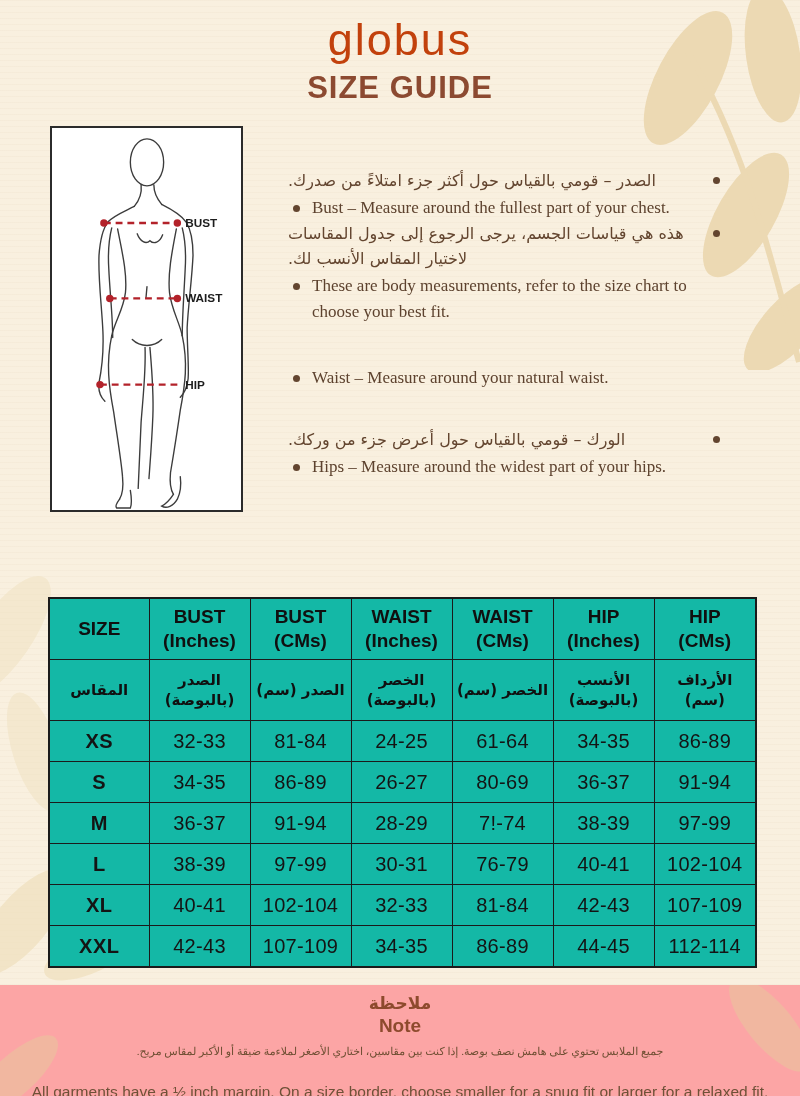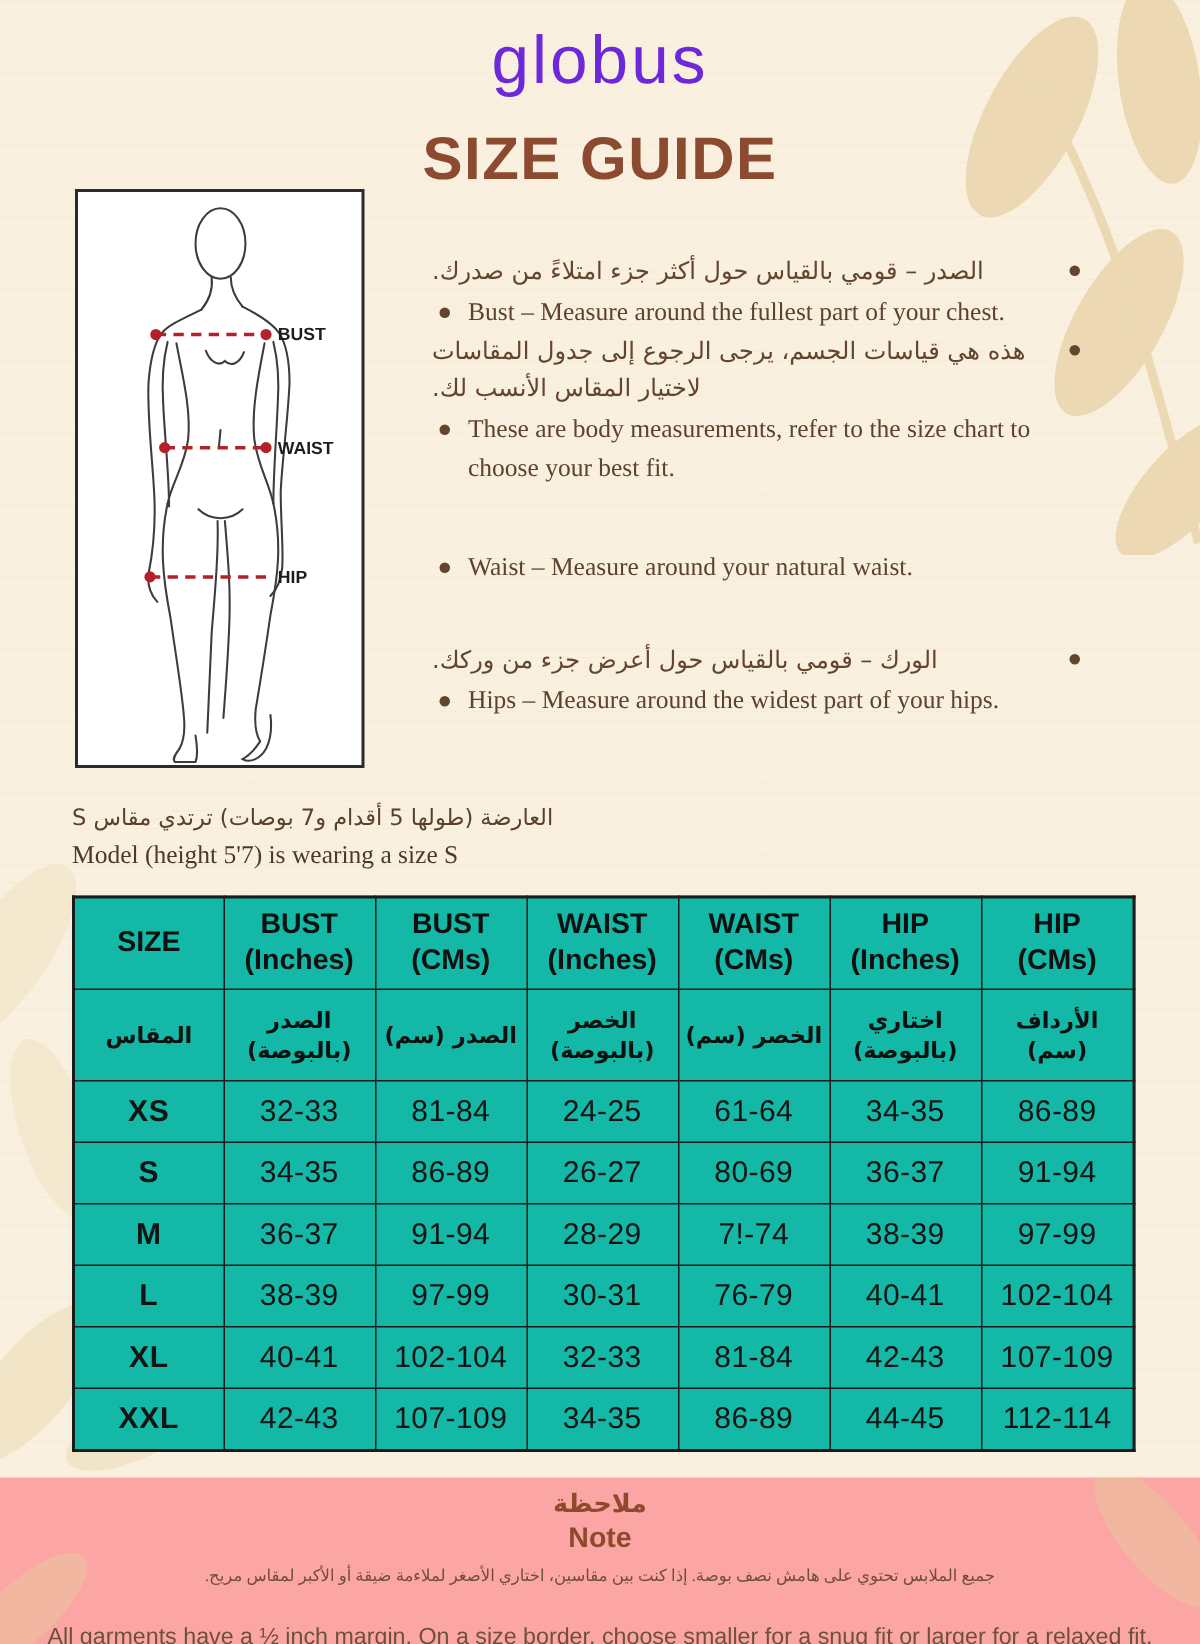--- a/index.html
+++ b/index.html
@@ -5,23 +5,23 @@
   html,body{margin:0;padding:0;background:#d9d2c4;}
   .page{position:relative;width:800px;height:1096px;margin:0 auto;background:#f9f0df;overflow:hidden;
         font-family:"Liberation Sans",sans-serif;}
   .page::before{content:"";position:absolute;inset:0;z-index:0;pointer-events:none;
         background:repeating-linear-gradient(180deg,rgba(176,140,88,0.045) 0 1px,transparent 1px 6px);}
   .deco{position:absolute;z-index:0;pointer-events:none;}
   .layer{position:relative;z-index:1;}
 
   
   .logo{position:absolute;left:0;top:14px;width:100%;text-align:center;
-        font-size:45px;font-weight:400;letter-spacing:2px;color:#6d28d9;}
-  .title{position:absolute;left:0;top:84px;width:100%;text-align:center;
-        font-size:40px;font-weight:bold;letter-spacing:1px;color:#8c4a31;}
+        font-size:45px;font-weight:400;letter-spacing:2px;color:#c2410c;}
+  .title{position:absolute;left:0;top:70px;width:100%;text-align:center;
+        font-size:31px;font-weight:bold;letter-spacing:1px;color:#8c4a31;}
 
   
   .figure-box{position:absolute;left:50px;top:126px;width:193px;height:386px;
         background:#ffffff;border:2px solid #2b2b2b;box-sizing:border-box;}
   .figure-box svg{display:block;width:100%;height:100%;}
 
   
   .bullets{position:absolute;left:288px;top:146px;width:436px;}
   .bullet-group{margin:0;}
   .bullet-group.g2{margin-top:22px;}
@@ -161,24 +161,20 @@
         <span class="dot"></span>
         <span>الورك – قومي بالقياس حول أعرض جزء من وركك.</span>
       </div>
       <div class="b-en">
         <span class="dot"></span>
         <span>Hips – Measure around the widest part of your hips.</span>
       </div>
     </div>
   </div>
 
-  <div class="model layer">
-    <div class="model-ar">العارضة (طولها 5 أقدام و7 بوصات) ترتدي مقاس S</div>
-    <div class="model-en">Model (height 5'7) is wearing a size S</div>
-  </div>
 
   <table class="size-table">
     <colgroup>
       <col style="width:100px">
         <col style="width:101px">
         <col style="width:101px">
       <col style="width:101px">
         <col style="width:101px">
         <col style="width:101px">
         <col style="width:102px">
@@ -221,21 +217,21 @@
           <div>الصدر (سم)</div>
         </th>
         <th>
           <div>الخصر</div>
           <div>(بالبوصة)</div>
         </th>
         <th>
           <div>الخصر (سم)</div>
         </th>
         <th>
-          <div>اختاري</div>
+          <div>الأنسب</div>
           <div>(بالبوصة)</div>
         </th>
         <th>
           <div>الأرداف (سم)</div>
         </th>
       </tr>
     </thead>
     <tbody>
       <tr>
         <td class="size-cell">XS</td>

